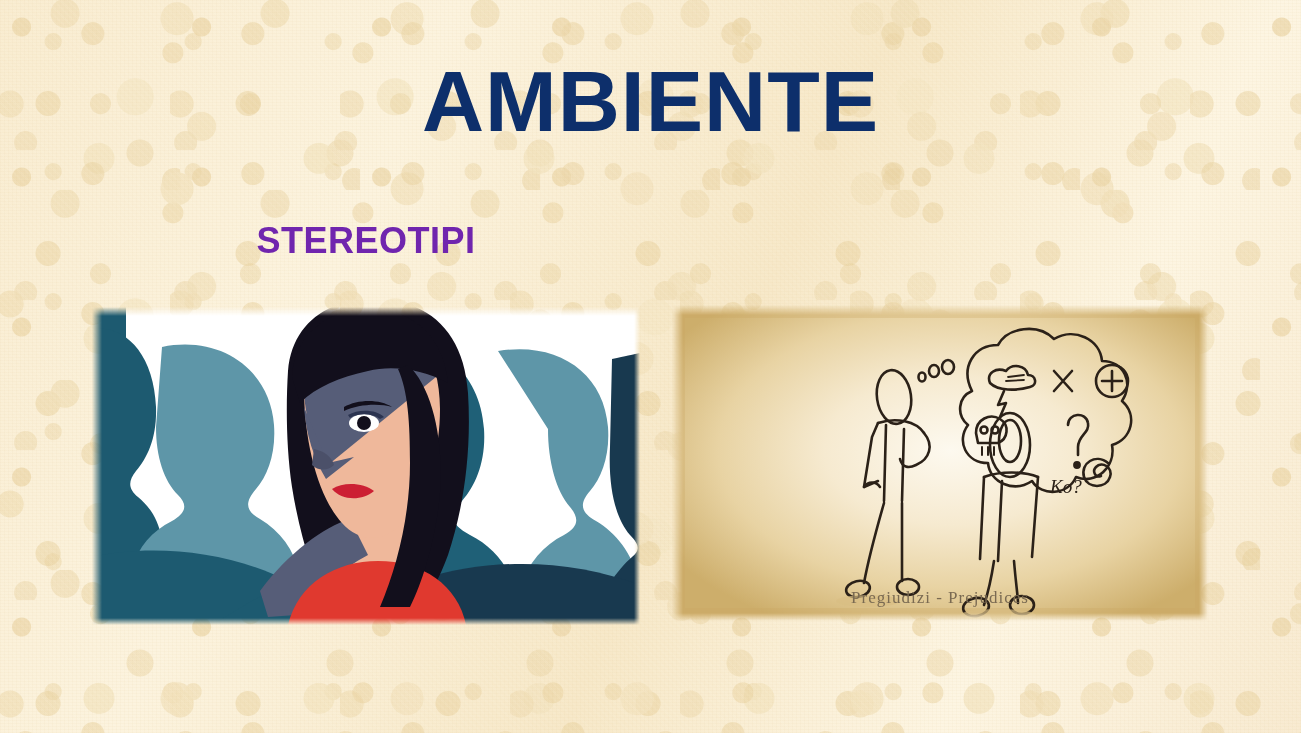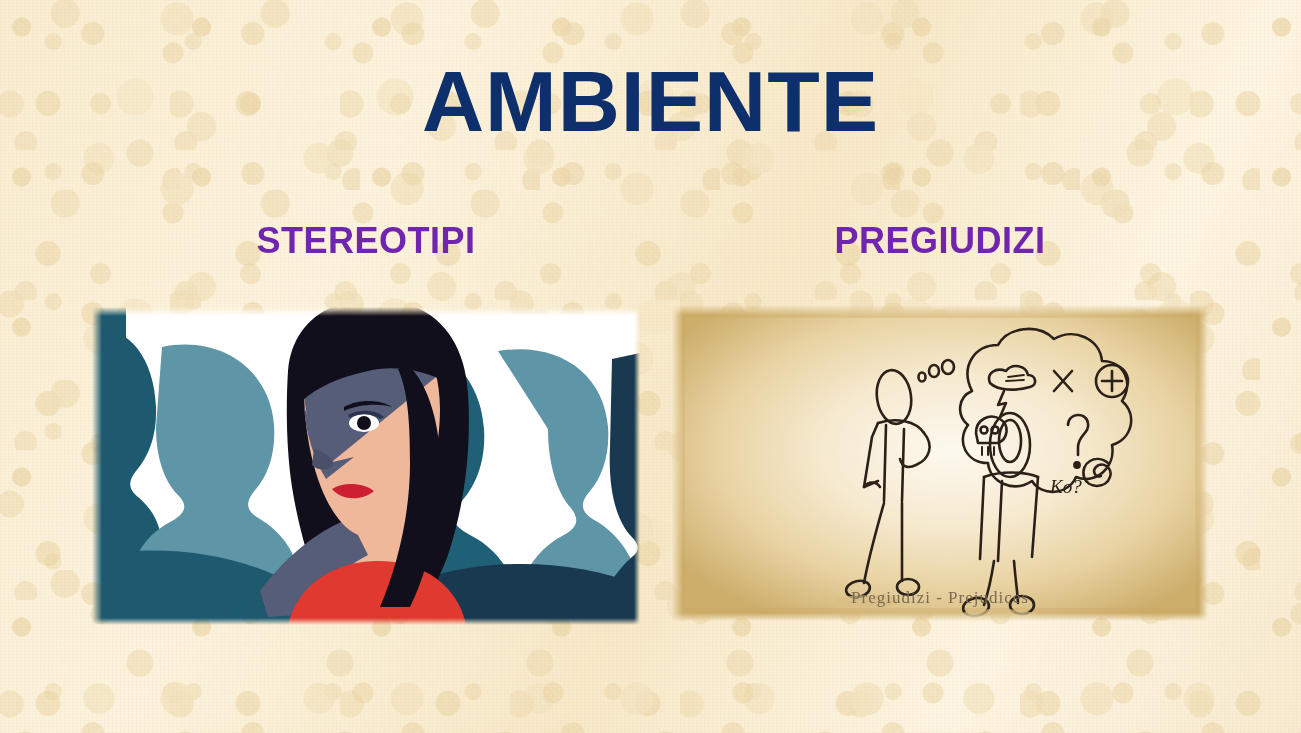--- a/index.html
+++ b/index.html
@@ -131,21 +131,20 @@
 
 <div id="slide">
 
   <div id="paper-texture"></div>
   <div id="paper-grain"></div>
 
   <div id="title">AMBIENTE</div>
 
   <div id="heading-left" class="section-heading">STEREOTIPI</div>
 
-  <div id="heading-right" class="section-heading">PREGIUDIZI</div>
 
   <div id="picture-stereotipi" class="picture">
     <svg viewBox="0 0 548 318" preserveAspectRatio="none">
       <defs>
         <clipPath id="clipL">
             <rect x="0" y="0" width="548" height="318"></rect>
           </clipPath>
       </defs>
       <g clip-path="url(#clipL)">
 

